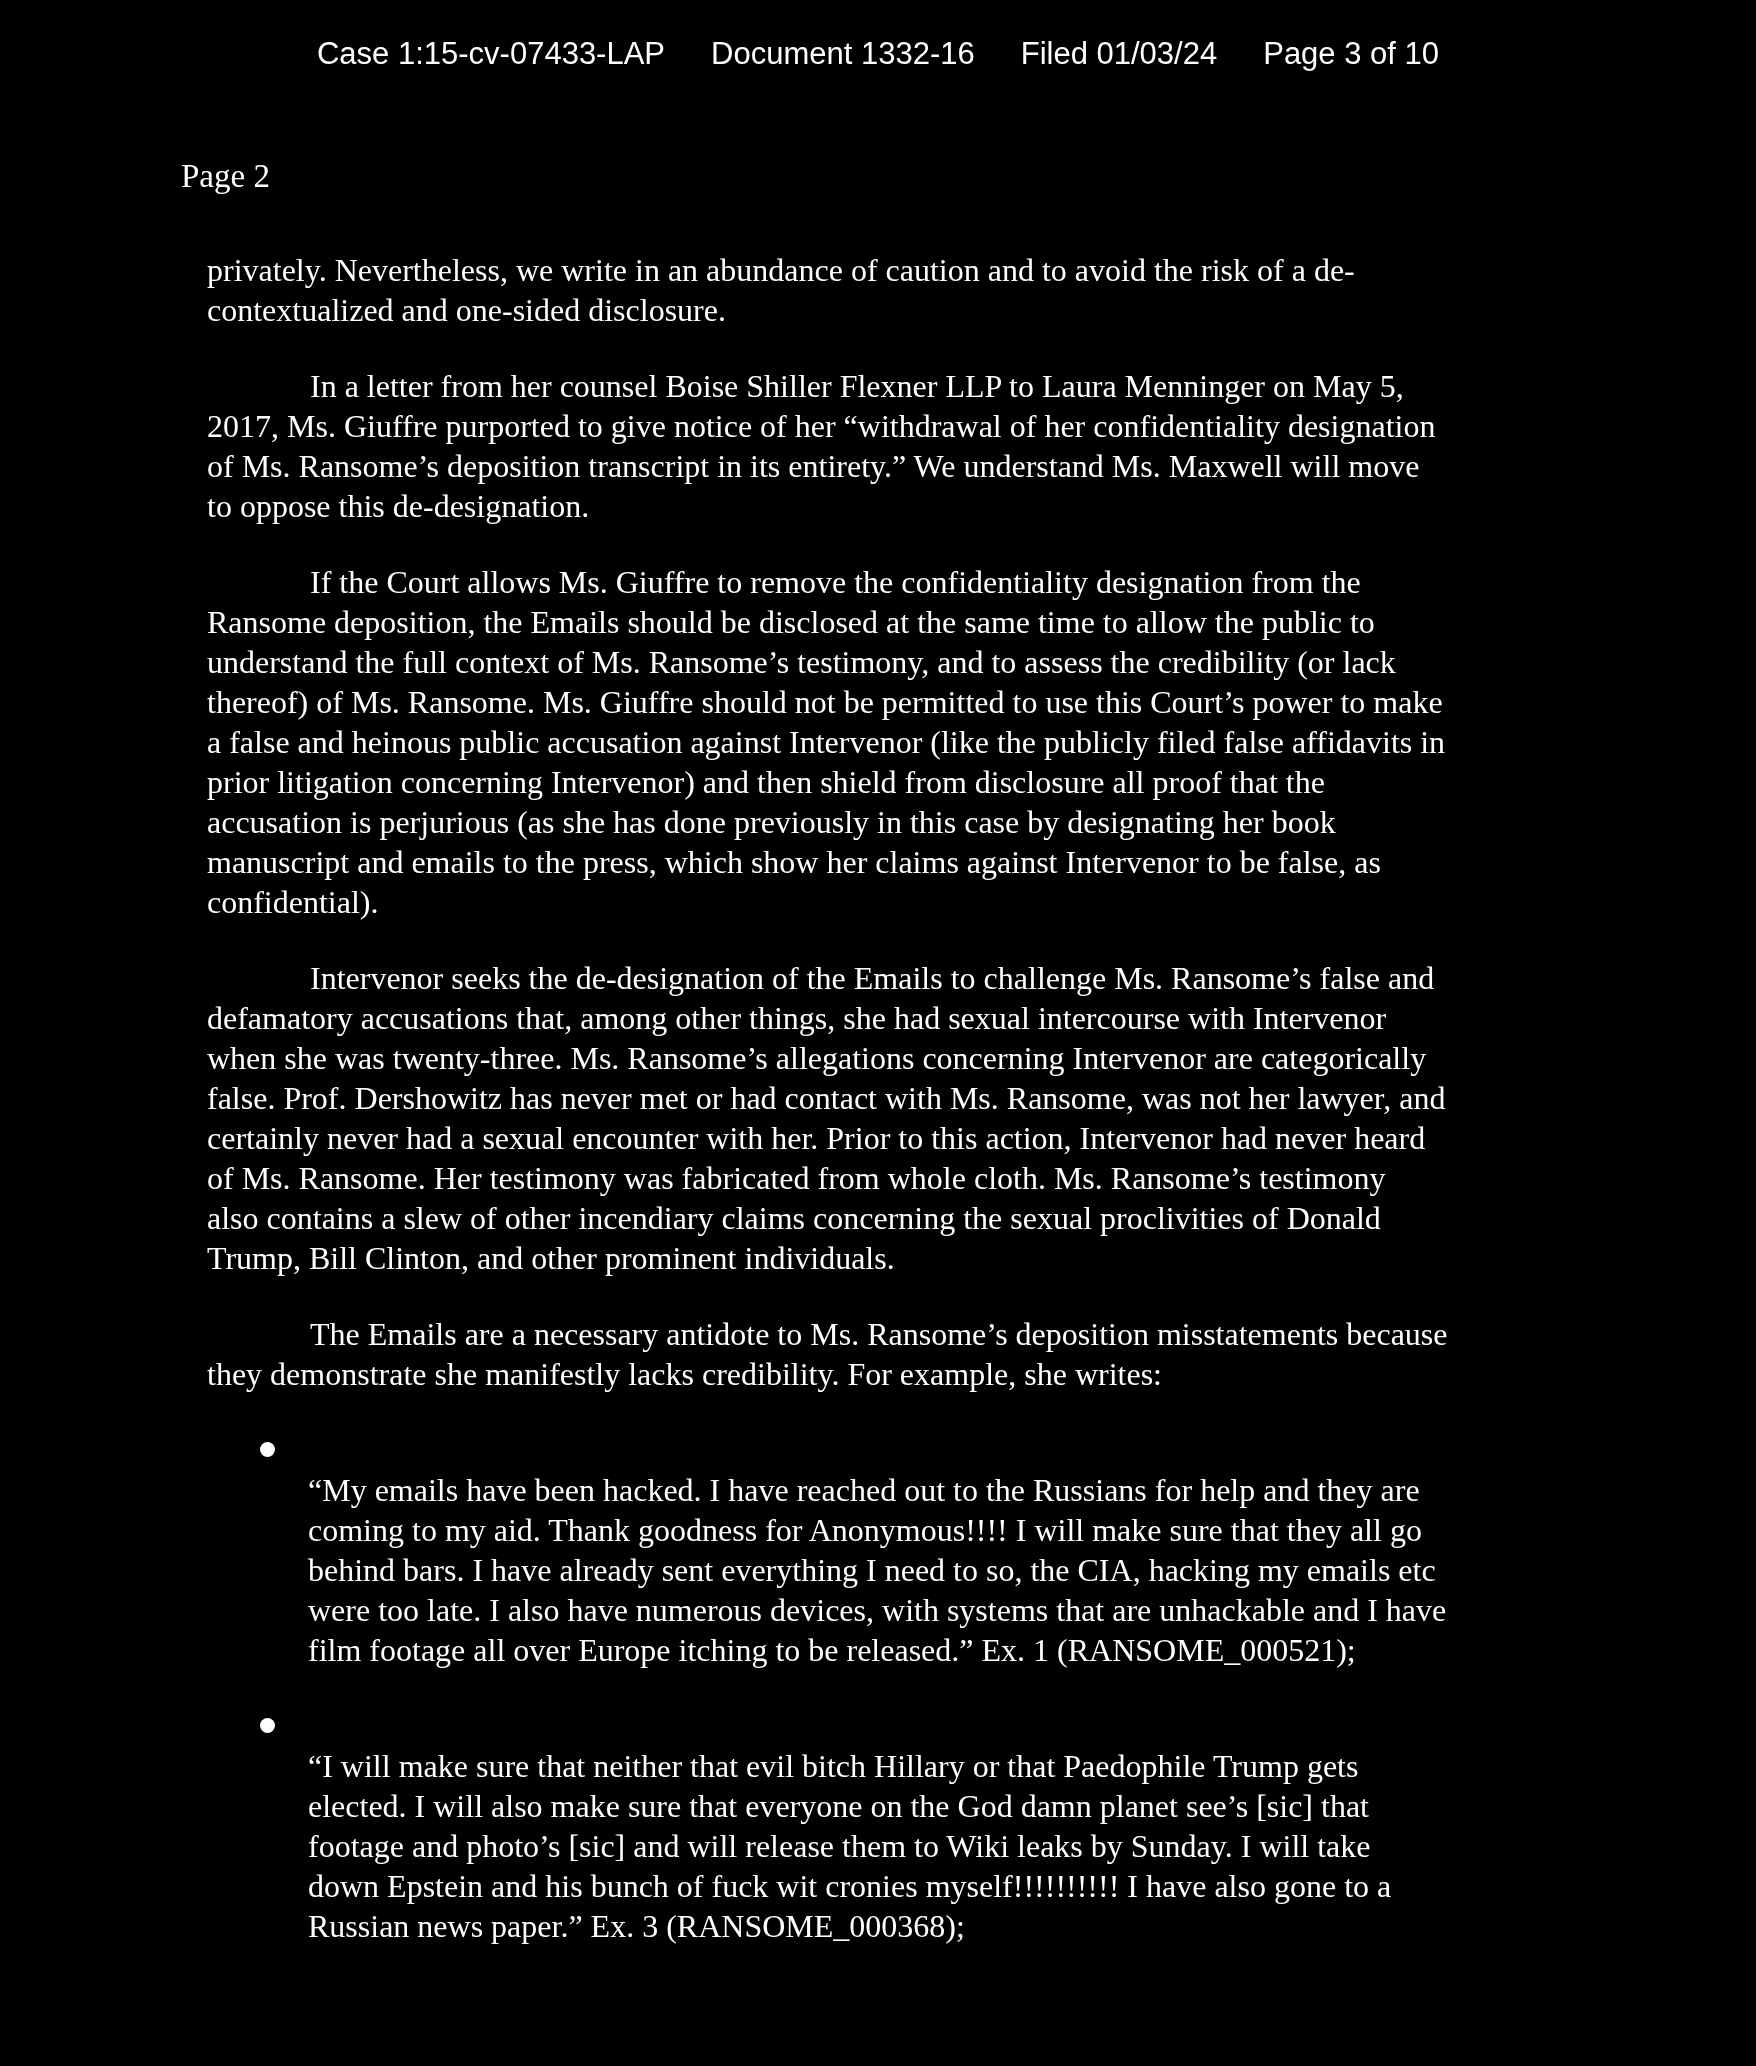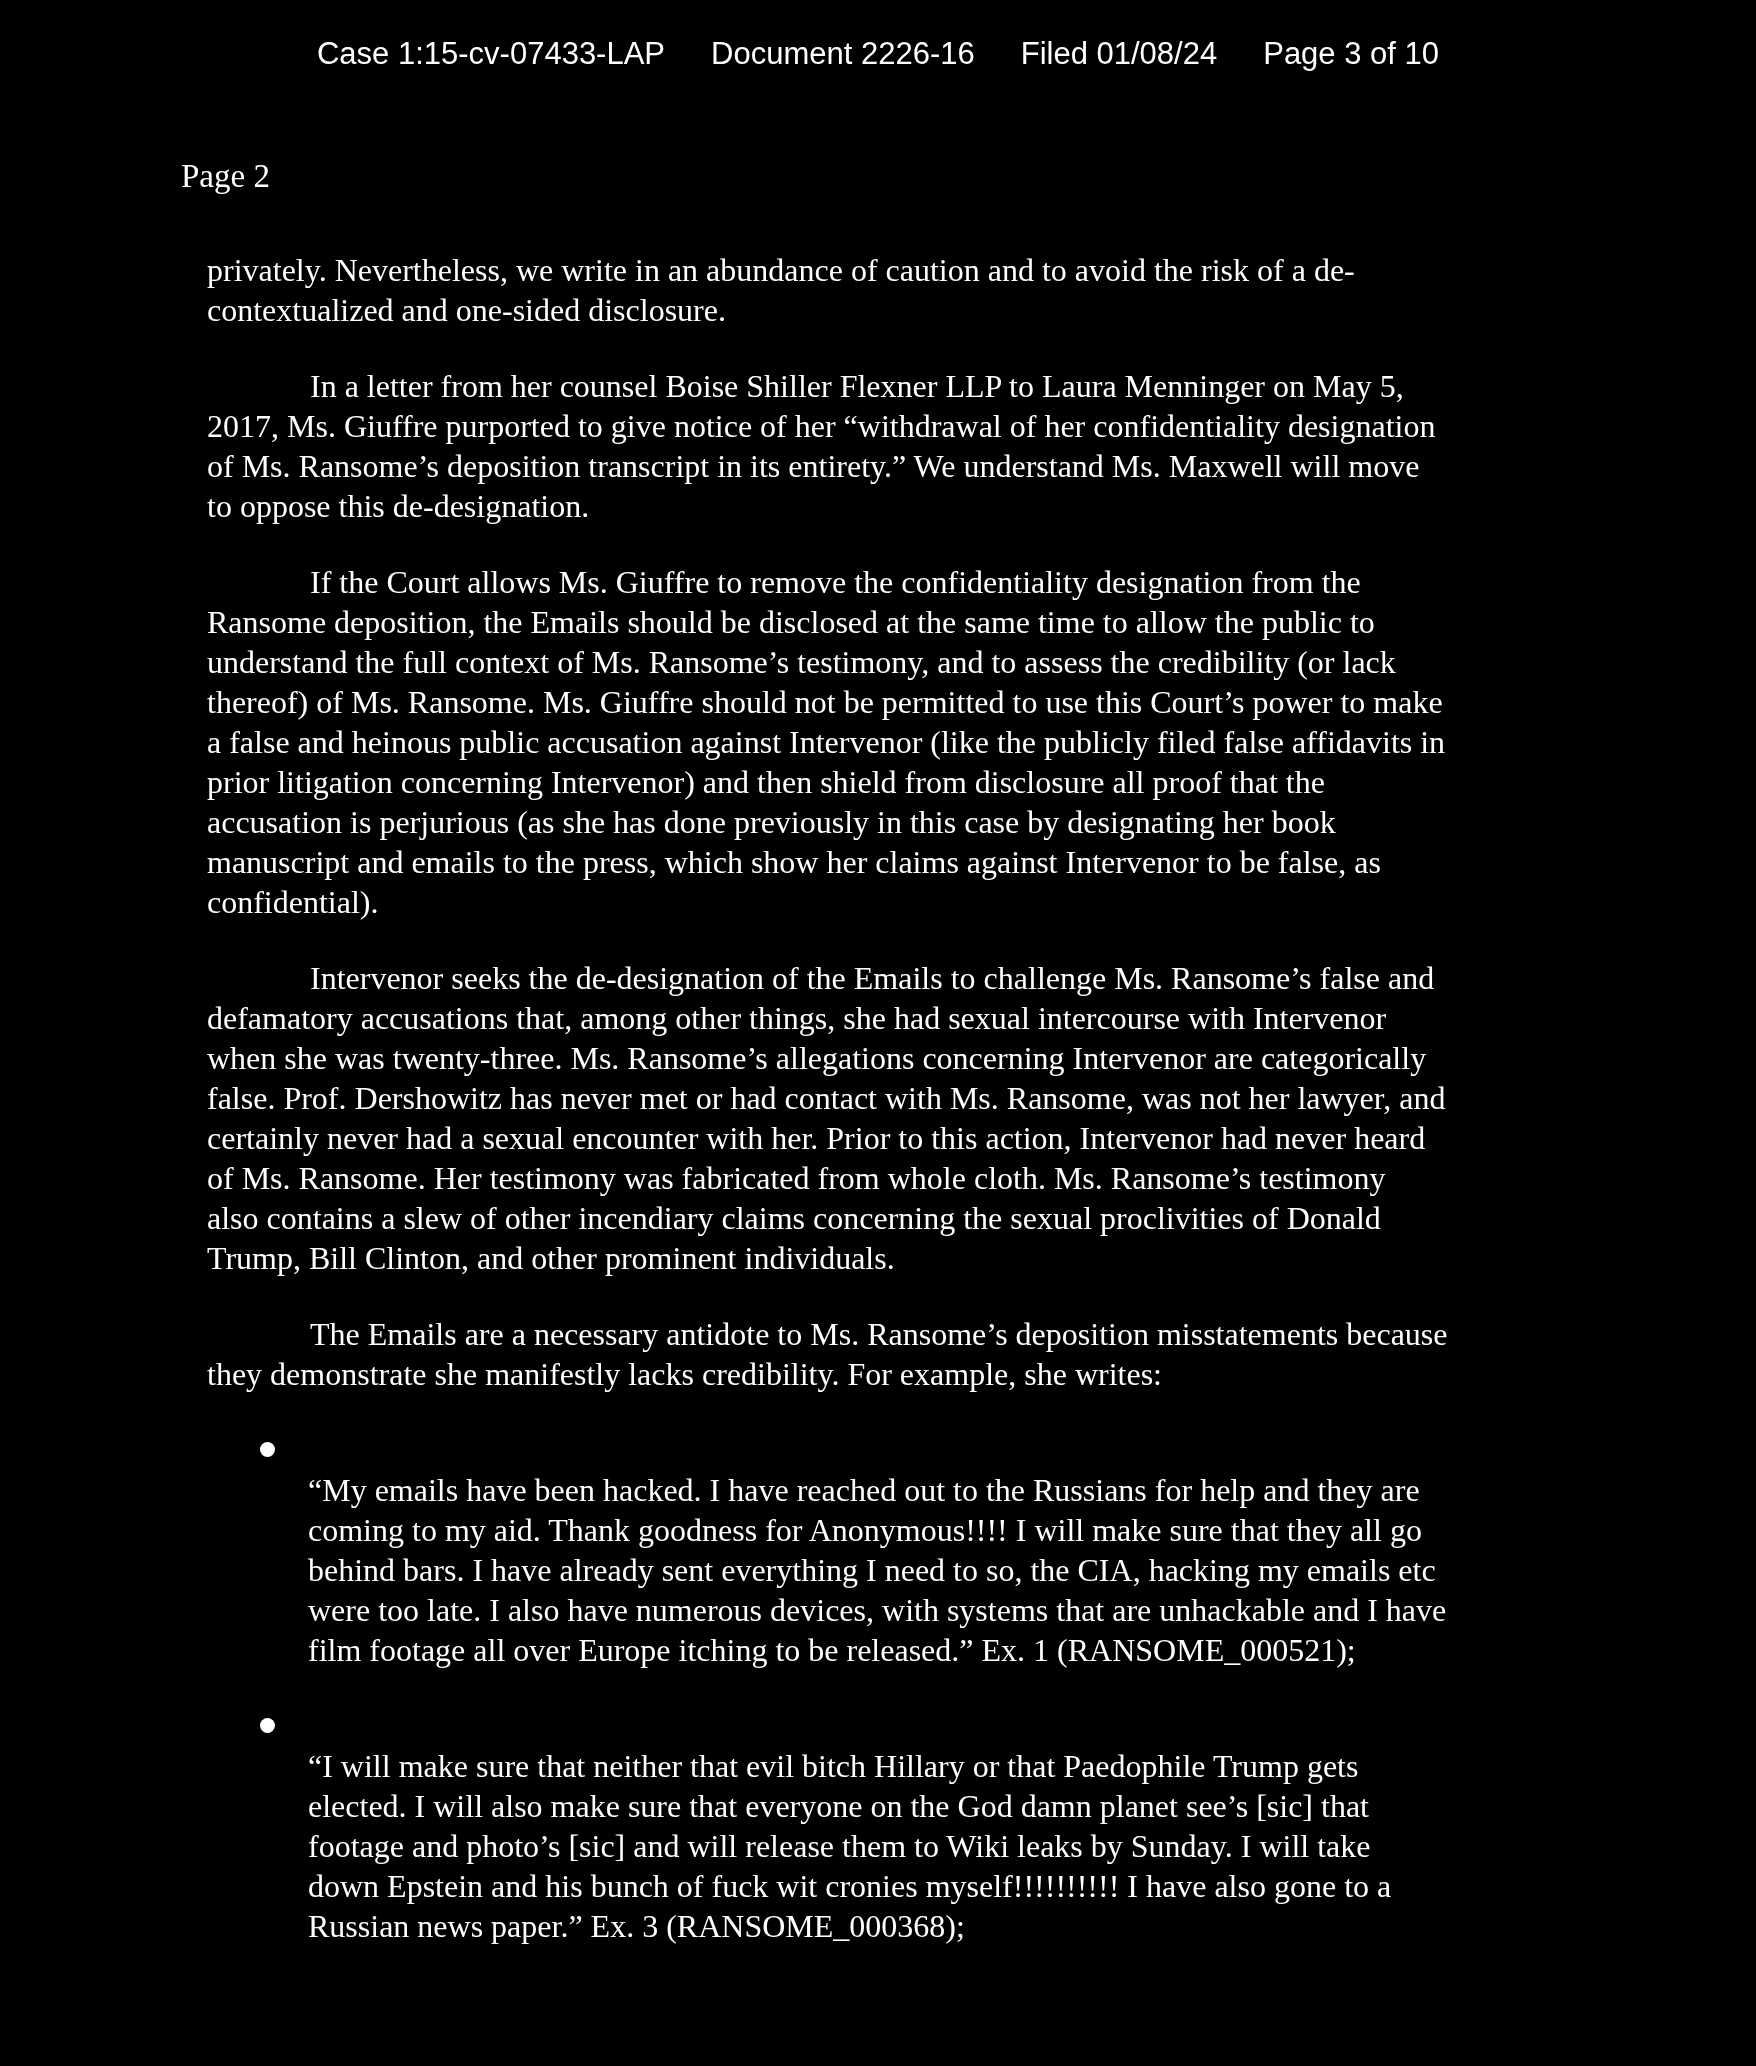--- a/index.html
+++ b/index.html
@@ -75,22 +75,22 @@
     background: #ffffff;
   }
 </style>
 </head>
 <body>
 
 <div class="page">
 
   <div class="ecf-stamp">
     <span>Case 1:15-cv-07433-LAP</span>
-    <span>Document 2226-16</span>
-    <span>Filed 01/08/24</span>
+    <span>Document 1332-16</span>
+    <span>Filed 01/03/24</span>
     <span>Page 3 of 10</span>
   </div>
 
 
   <div class="page-label">Page 2</div>
 
   <div class="body-text">
     <div class="para">privately.  Nevertheless, we write in an abundance of caution and to avoid the risk of a de-
 contextualized and one-sided disclosure.</div>
     <div class="para indent">In a letter from her counsel Boise Shiller Flexner LLP to Laura Menninger on May 5,

